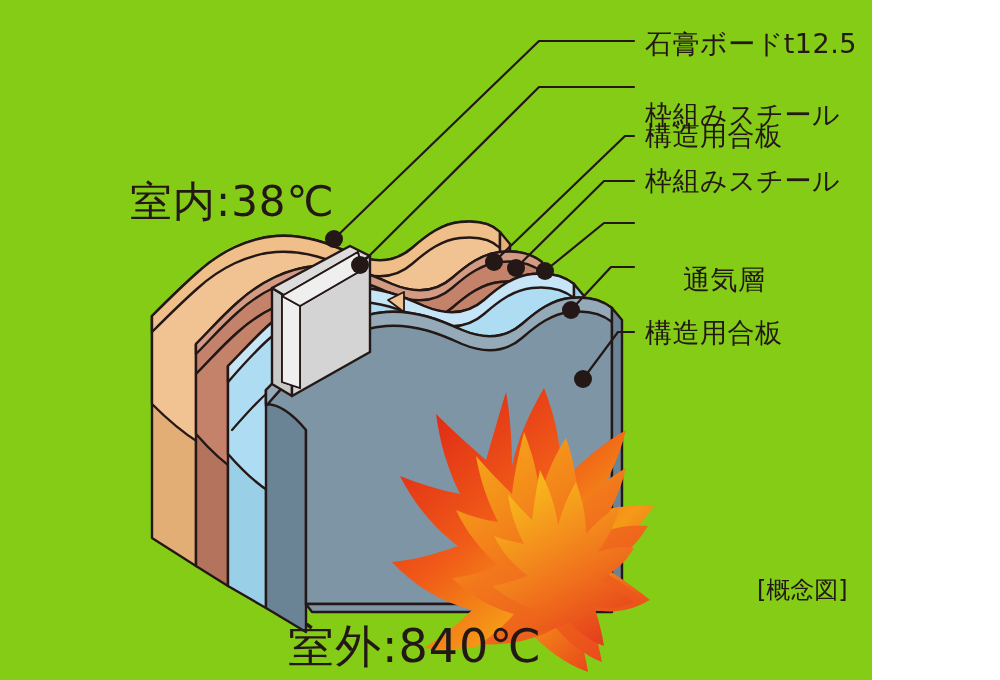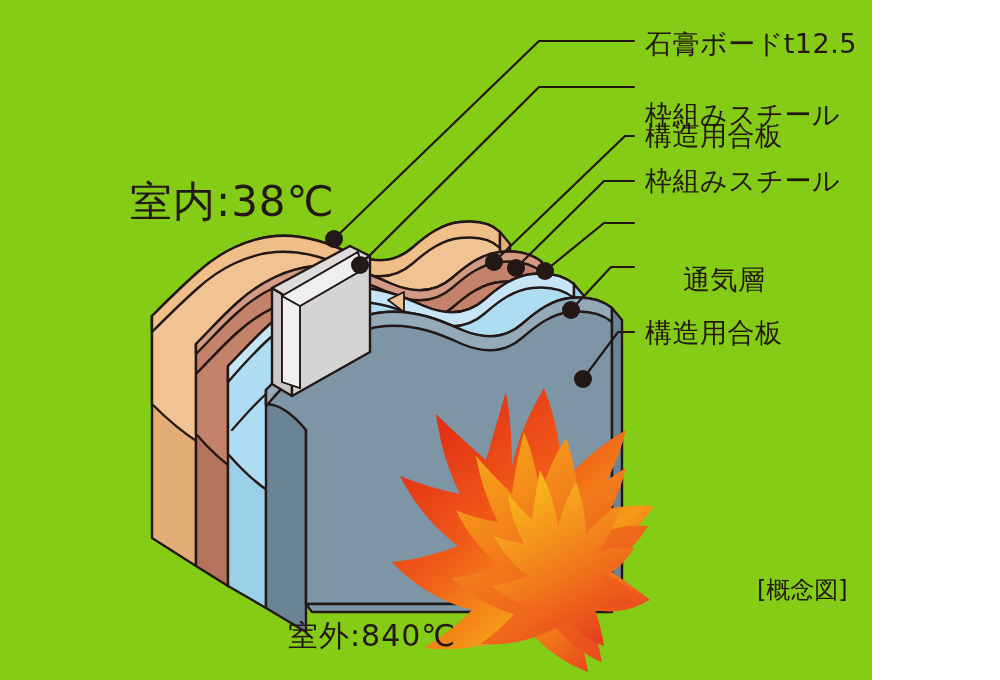--- a/index.html
+++ b/index.html
@@ -320,17 +320,17 @@
 
   <div class="lbl calloutlabel" style="left:645px;top:26px;">石膏ボードt12.5</div>
   <div class="lbl calloutlabel" style="left:645px;top:71px;margin-top:26px;">枠組みスチール</div>
   <div class="lbl calloutlabel" style="left:645px;top:118px;">構造用合板</div>
   <div class="lbl calloutlabel" style="left:645px;top:163px;">枠組みスチール</div>
   <div class="lbl calloutlabel" style="left:683px;top:250px;margin-top:12px;">通気層</div>
   <div class="lbl calloutlabel" style="left:645px;top:315px;">構造用合板</div>
 
   <div class="lbl temp" style="left:130px;top:158px;">室内:38℃</div>
 
-  <div class="lbl temp" style="left:288px;top:600px;font-size:30px;">室外:840℃</div>
+  <div class="lbl temp" style="left:288px;top:600px;font-size:46px;">室外:840℃</div>
 
   <div class="lbl capt" style="left:757px;top:562px;margin-top:12px;">[概念図]</div>
 
 </div>
 
 </body></html>

